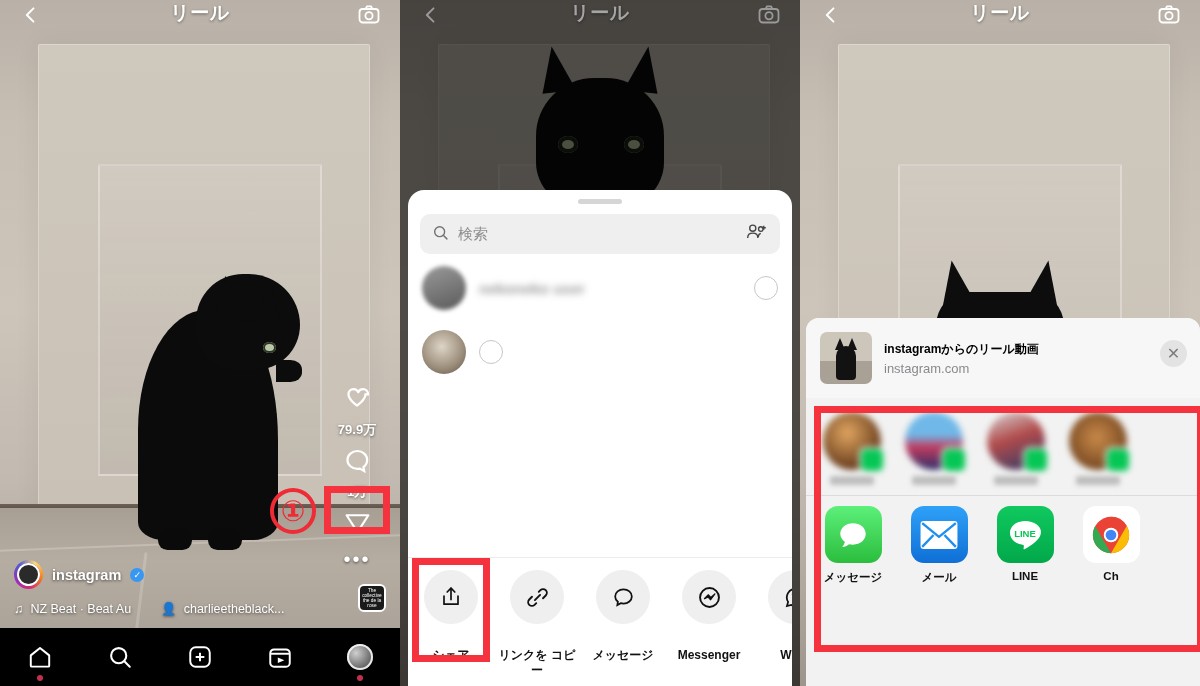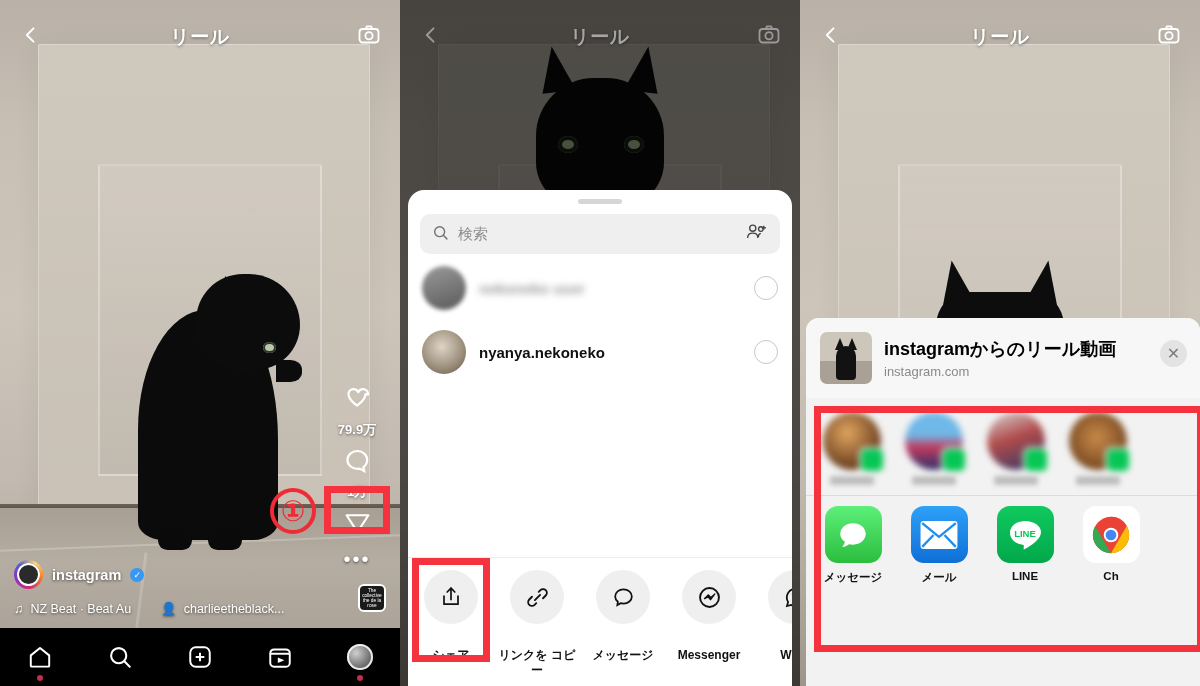--- a/index.html
+++ b/index.html
@@ -89,21 +89,21 @@
   .peek-head { position: relative; width: 128px; height: 130px; background: #0d0d0d; border-radius: 58px 58px 46px 46px; }
   .peek-ear-l, .peek-ear-r { position: absolute; top: -32px; width: 0; height: 0; border-bottom: 46px solid #0d0d0d; }
   .peek-ear-l { left: 4px; border-left: 14px solid transparent; border-right: 20px solid transparent; transform: rotate(-6deg);}
   .peek-ear-r { right: 4px; border-left: 20px solid transparent; border-right: 14px solid transparent; transform: rotate(6deg);}
   .peek-eye { position: absolute; top: 58px; width: 20px; height: 17px; background: #c2d3a6; border-radius: 50%; box-shadow: inset 0 0 0 4px #1d2318; }
   .peek-eye.l { left: 22px; } .peek-eye.r { right: 20px; }
 
   
   .ig-header {
     position: absolute; top: 0; left: 0; right: 0; height: 50px;
-    display: flex; align-items: flex-end; justify-content: space-between;
+    display: flex; align-items: flex-start; justify-content: space-between;
     padding: 0 16px; z-index: 6;
   }
   .ig-title { color: #fff; font-size: 19px; font-weight: 700; letter-spacing: .5px;
     text-shadow: 0 1px 3px rgba(0,0,0,.45); }
   .icon-btn { width: 30px; height: 30px; display: flex; align-items: center; justify-content: center; }
   .icon-btn svg { display: block; }
 
   .rail { position: absolute; right: 12px; bottom: 122px; width: 62px; z-index: 7;
     display: flex; flex-direction: column; align-items: center; gap: 2px; }
   .rail-item { display: flex; flex-direction: column; align-items: center; margin-bottom: 6px; }
@@ -203,21 +203,21 @@
   }
   .ios-head { display: flex; align-items: center; gap: 12px; padding: 14px 12px 14px 14px; background:#f7f7f7; }
   .ios-thumb { width: 52px; height: 52px; border-radius: 7px; flex: none; overflow: hidden;
     background: linear-gradient(180deg,#cdc6bb 55%, #a9a196 55%); position: relative; }
   .ios-thumb i { position: absolute; left: 50%; transform: translateX(-50%); bottom: 4px;
     width: 20px; height: 34px; background: #121212; border-radius: 10px 10px 4px 4px; }
   .ios-thumb i:before { content:""; position:absolute; left:-1px; top:-8px; border-left:5px solid transparent;
     border-right:5px solid transparent; border-bottom:12px solid #121212; }
   .ios-thumb i:after { content:""; position:absolute; right:-1px; top:-8px; border-left:5px solid transparent;
     border-right:5px solid transparent; border-bottom:12px solid #121212; }
-  .ios-title { font-size: 18px; font-weight: 700; color: #000; }
+  .ios-title { font-size: 12px; font-weight: 700; color: #000; }
   .ios-sub { font-size: 13px; color: #8a8a8e; margin-top: 3px; }
   .ios-close { position: absolute; right: 13px; top: 22px; width: 27px; height: 27px; border-radius: 50%;
     background: #e3e3e3; display: flex; align-items: center; justify-content: center; color: #7c7c80; font-size: 16px; }
   .ios-contacts { display: flex; gap: 10px; padding: 14px 10px 10px; background: #f2f2f2; }
   .contact { width: 72px; flex: none; display: flex; flex-direction: column; align-items: center; }
   .contact-av { width: 58px; height: 58px; border-radius: 50%; position: relative; filter: blur(3px); }
   .contact-badge { position: absolute; right: -2px; bottom: -1px; width: 22px; height: 22px;
     border-radius: 5px; background: #06c755; box-shadow: 0 0 0 2px #f2f2f2; }
   .contact-name { margin-top: 6px; height: 9px; width: 44px; border-radius: 2px;
     background: #bdbdbd; filter: blur(2.5px); }
@@ -415,21 +415,20 @@
 
 
       <div class="row">
         <div class="row-av blur"></div>
         <div class="row-label blurred">nekoneko user</div>
         <div class="sel-circle"></div>
       </div>
 
       <div class="row">
         <div class="row-av cat2"></div>
-        <div class="row-label" style="font-weight:600">nyanya.nekoneko</div>
         <div class="sel-circle"></div>
       </div>
 
       <div class="sheet-spacer"></div>
 
       <div class="share-row">
         <div class="share-hl2"></div>
         <div class="share-item">
           <div class="share-circle">
             <svg width="24" height="24" viewBox="0 0 24 24" fill="none" stroke="#111" stroke-width="1.7" stroke-linecap="round" stroke-linejoin="round">

